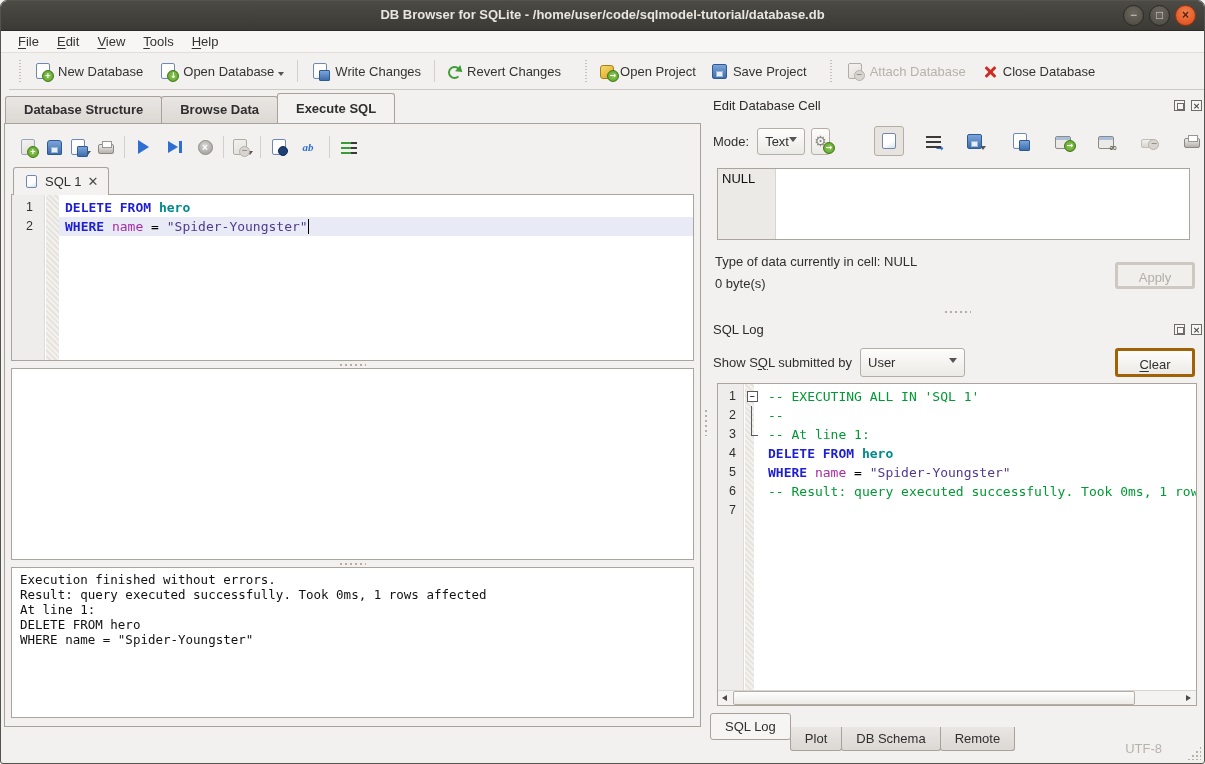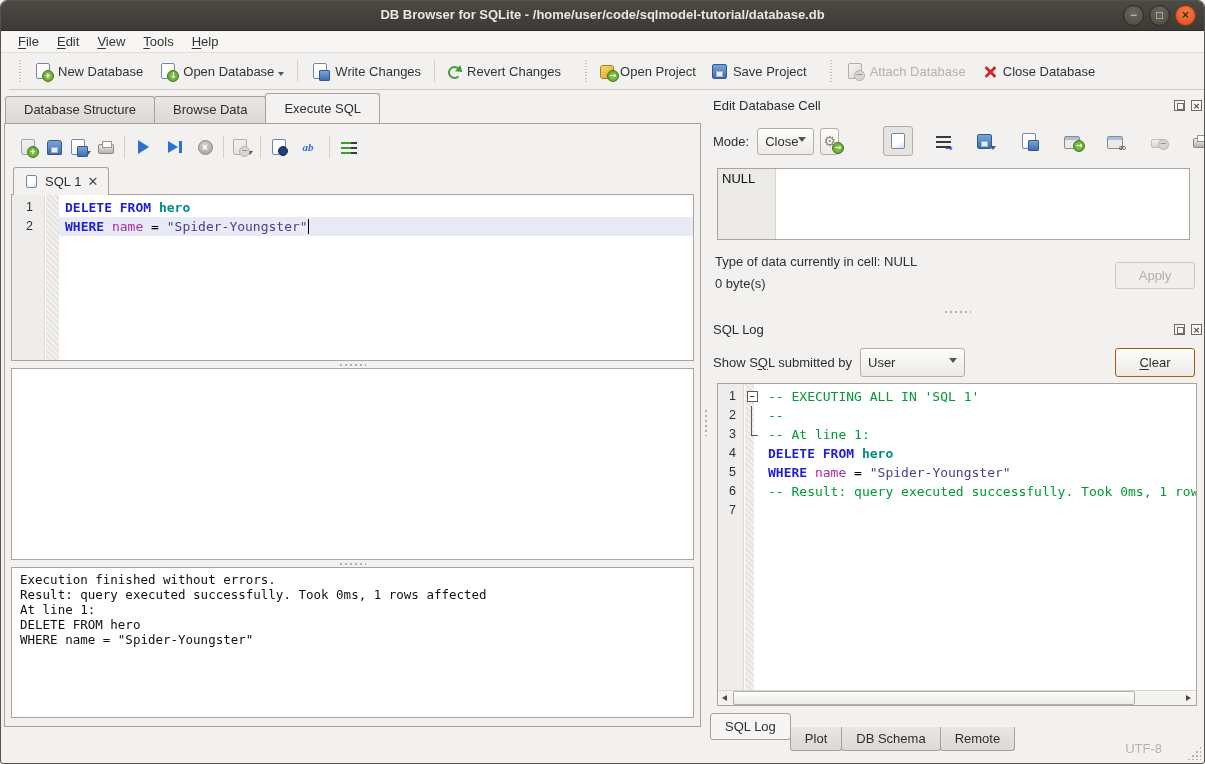--- a/index.html
+++ b/index.html
@@ -80,21 +80,21 @@
   
   .main { position:absolute; left:0; top:89px; right:0; bottom:30px; }
   .vsplit { position:absolute; left:701px; top:0; bottom:0; width:7px; }
   .vsplit::after { content:""; position:absolute; left:3px; top:320px; height:26px; width:2px;
     background:repeating-linear-gradient(to bottom,#b3ada6 0 2px,transparent 2px 5px); }
 
   
   .leftcol { position:absolute; left:0; top:0; width:703px; bottom:0; }
   .tabbar { position:absolute; left:4px; top:4px; right:0; height:29px; display:flex; align-items:flex-end; }
   .tab { height:27px; padding:0 18px; line-height:26px; background:linear-gradient(#e9e6e3,#dcd8d4);
-    border:1px solid #a9a29b; border-bottom:none; border-radius:3px 3px 0 0; margin-right:-1px; color:#2f2f2f; }
+    border:1px solid #a9a29b; border-bottom:none; border-radius:3px 3px 0 0; margin-right:-1px; color:#2f2f2f;font-weight:bold; }
   .tab.active { height:30px; line-height:30px; background:#f3f2f0; position:relative; z-index:3; }
   .tabpage { position:absolute; left:3px; top:33px; width:697px; height:604px; background:#f2f1ef;
     border:1px solid #a9a29b; z-index:1; padding:5px 6px; }
 
   
   .sqltb { display:flex; align-items:center; height:36px; padding-left:4px; }
   .itbtn { display:flex; align-items:center; justify-content:center; min-width:26px; height:26px; border-radius:3px; padding:0 2px; }
 
   
   .ftabrow { display:flex; align-items:flex-end; height:30px; padding-left:2px; }
@@ -151,21 +151,21 @@
     border:1px solid #b4aea7; border-radius:3px; height:27px; padding:0 7px; }
   .btnlike { display:flex; align-items:center; justify-content:center; background:linear-gradient(#fdfdfc,#eceae6);
     border:1px solid #b4aea7; border-radius:3px; height:27px; }
   .celltb { display:flex; align-items:center; gap:17px; margin-left:44px; }
   .itbtn.pressed { border:1px solid #b4aea7; background:#e7e4e0; border-radius:3px; width:30px; height:30px; }
 
   .cellframe { position:relative; height:72px; margin:10px 16px 0 7px; background:#fff; border:1px solid #aaa49d; }
   .cellnullcol { position:absolute; left:0; top:0; bottom:0; width:58px; background:#eceae6; border-right:1px solid #d8d4cf; padding:2px 0 0 4px; color:#111; }
   .cellinfo { margin:14px 2px 0 5px; position:relative; height:52px; }
   .cellinfo .line1 { margin-bottom:7px; }
-  .btn { display:inline-block; background:linear-gradient(#fdfdfc,#eceae6); border:1px solid #a16207; border-radius:3px;
+  .btn { display:inline-block; background:linear-gradient(#fdfdfc,#eceae6); border:3px solid #a16207; border-radius:3px;
     text-align:center; color:#2f2f2f; }
   .btn.disabled { background:#f0efec; border-color:#cdc8c2; color:#b2aea8; }
   #apply-btn { position:absolute; right:9px; top:8px; width:80px; height:27px; line-height:26px; }
 
   .filterrow { display:flex; align-items:center; margin:6px 2px 0 3px; height:32px; }
   #clear-btn { width:80px; height:29px; line-height:28px; margin-left:auto; margin-right:9px; }
 
   #log-frame { position:relative; margin:5px 9px 0 7px; height:323px; background:#fff; border:1px solid #aaa49d; overflow:hidden; }
   #log-frame .gutter-bg { width:26px; }
   #log-frame .hatch-bg { left:27px; width:9px; }
@@ -343,21 +343,21 @@
 
       <div class="dockhead" style="margin-top:4px">
         <span class="dtitle">Edit Database Cell</span>
         <span class="dock-ic float"></span>
         <span class="dock-ic dclose"></span>
       </div>
 
       <div class="moderow">
         <span style="margin-right:8px">Mode:</span>
         <div class="combo" style="width:82px">
-          <span>Close</span>
+          <span>Text</span>
           <span class="caret-dn" style="margin-top:0"></span>
         </div>
         <div class="btnlike" style="width:31px;margin-left:6px">
           <span class="ic gear b-gear"></span>
         </div>
         <div class="celltb">
           <div class="itbtn pressed">
               <span class="ic doc"></span>
             </div>
           <div class="itbtn">

